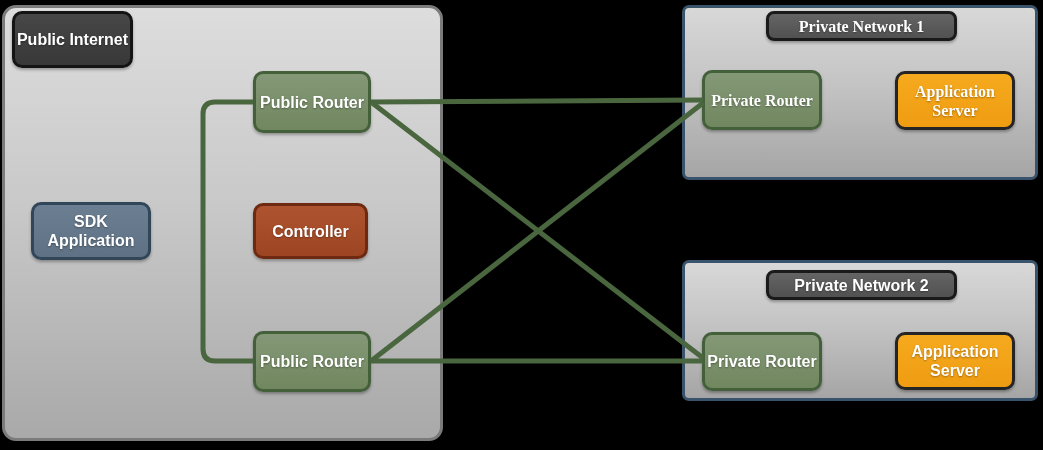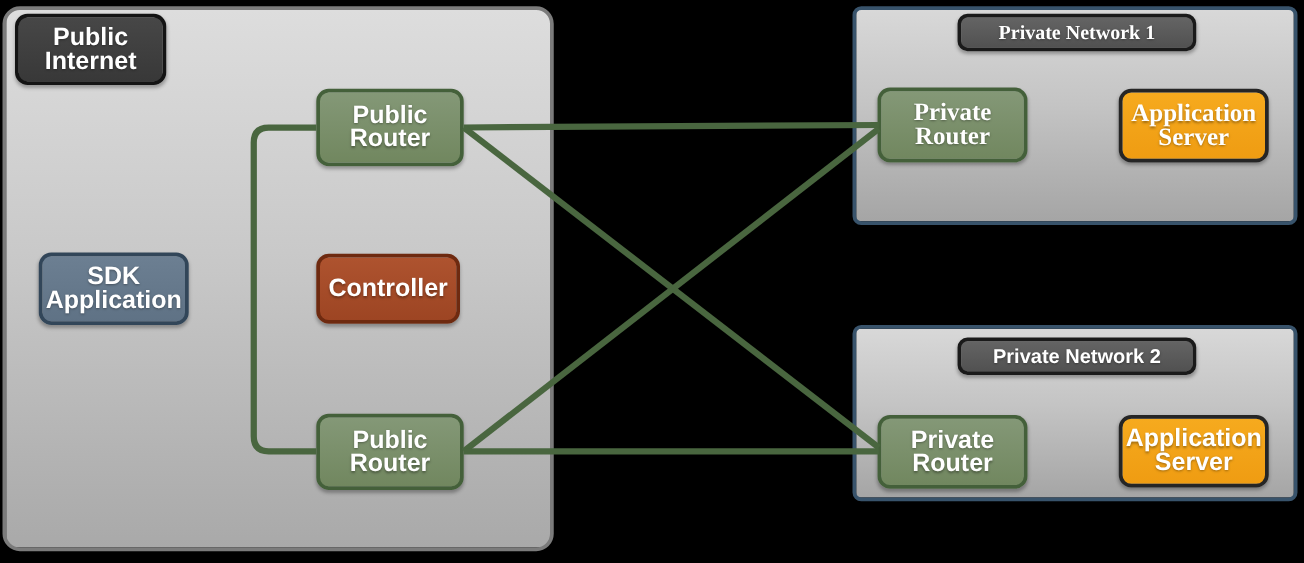--- a/index.html
+++ b/index.html
@@ -25,21 +25,21 @@
     z-index:1;
   }
   .network-1{left:682px;top:5px;width:356px;height:175px;font-family:Liberation Serif, serif;}
   .network-2{left:682px;top:260px;width:356px;height:141px;}
   
   svg.edges{position:absolute;left:0;top:0;z-index:2;pointer-events:none;}
   
   .node{
     position:absolute;box-sizing:border-box;z-index:3;
     display:flex;align-items:center;justify-content:center;text-align:center;
-    color:#ffffff;font-weight:bold;font-size:20px;line-height:19px;
+    color:#ffffff;font-weight:bold;font-size:16px;line-height:19px;
     border-radius:10px;border:3px solid;
     text-shadow:0 1px 2px rgba(0,0,0,.35);
     box-shadow:0 2px 3px rgba(0,0,0,.3);
   }
   .badge-dark{
     background:linear-gradient(180deg,#474747,#383838);
     border-color:#141414;border-radius:10px;
   }
   .badge-net{
     background:linear-gradient(180deg,#646464,#515151);

